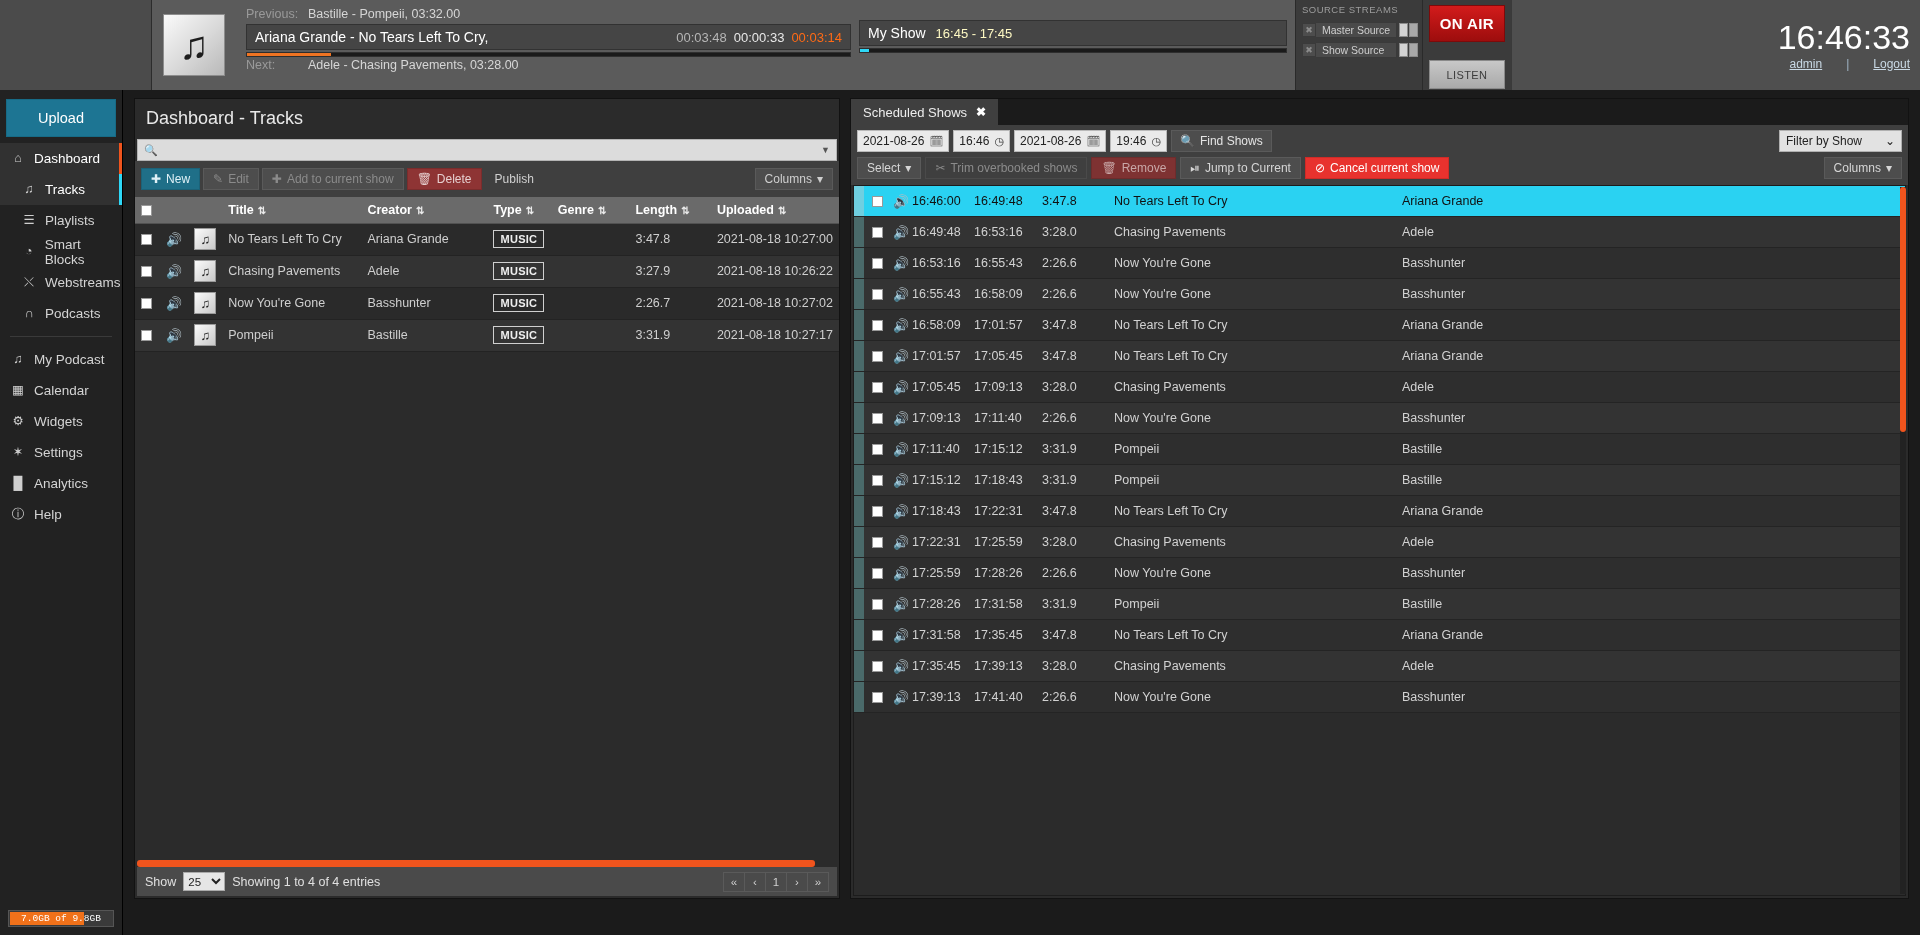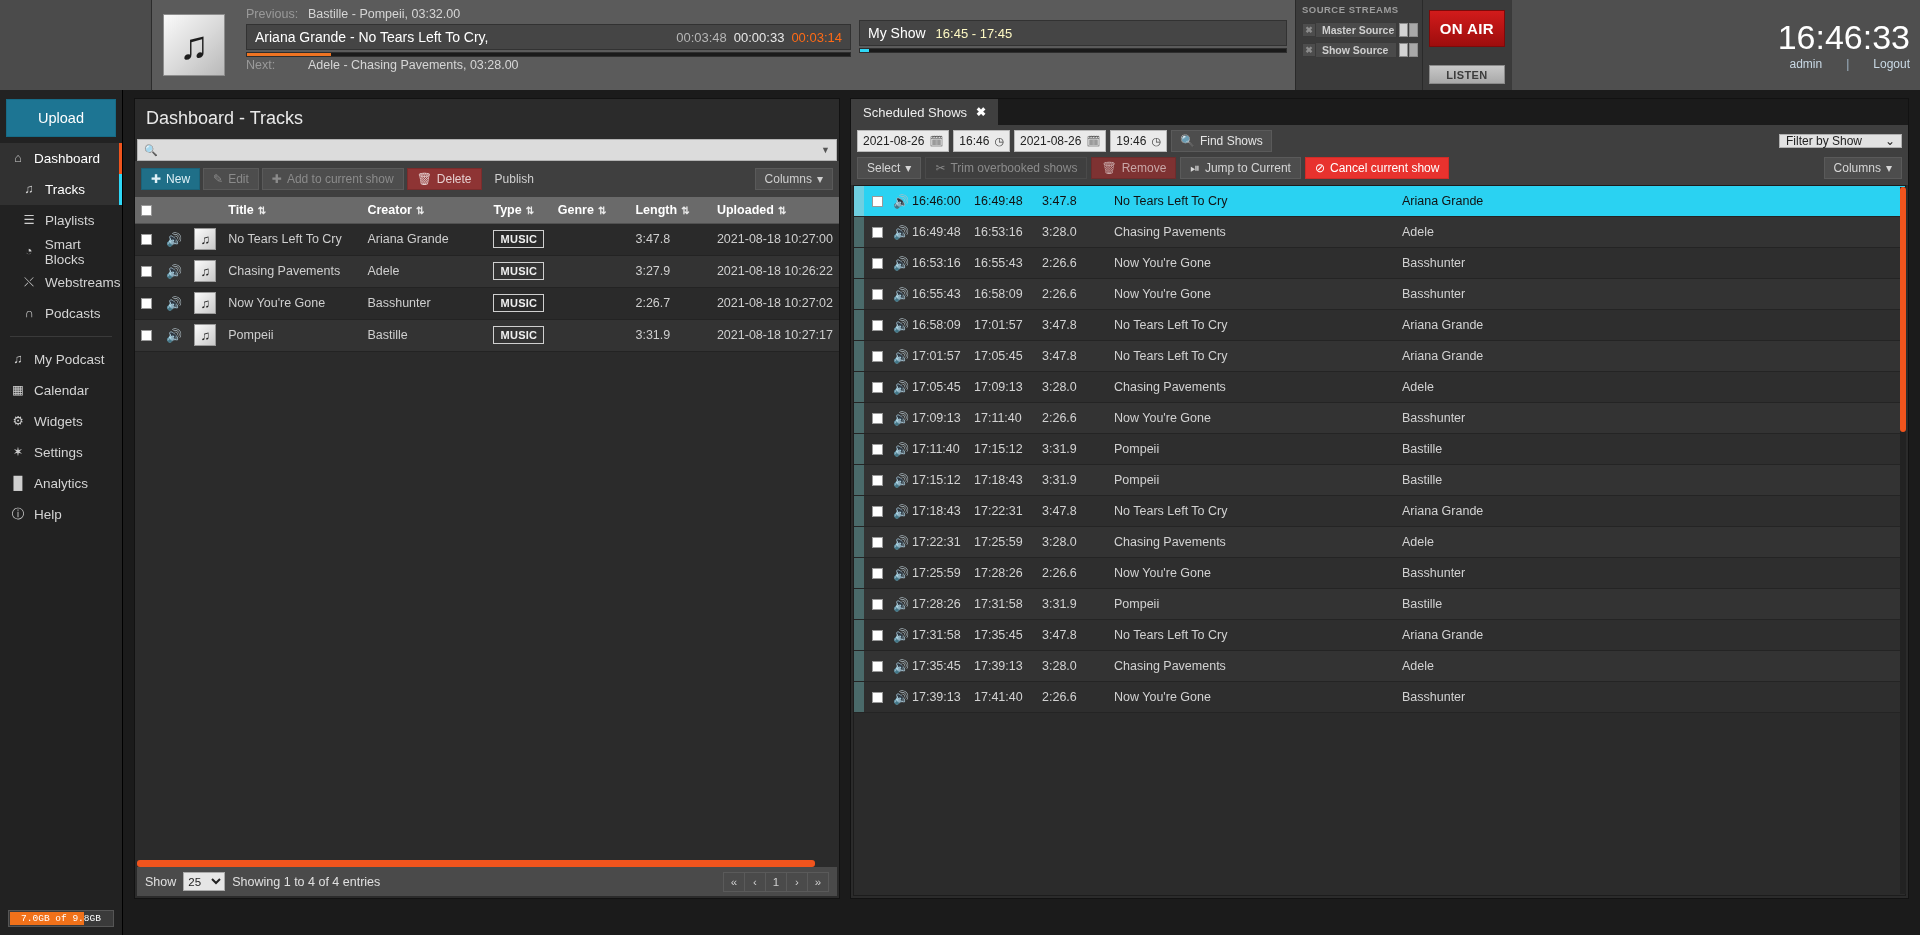--- a/index.html
+++ b/index.html
@@ -56,21 +56,21 @@
     height:26px;background:#454545;border:1px solid #323232;
     display:flex;align-items:center;padding:0 8px;gap:10px;font-size:14px;color:#fff;
   }
   .mp-showbox .times{ color:#fef9c3; font-size:13px; }
   .mp-showbar{ height:5px;background:#1a1a1a;border:1px solid #2e2e2e;margin-top:2px;position:relative;overflow:hidden;}
   .mp-showbar i{position:absolute;left:0;top:0;bottom:0;background:#2ed8f7;}
 
   
   #source-streams{
     width:128px; background:#3b3b3b; border-left:1px solid #2a2a2a; border-right:1px solid #2a2a2a;
-    display:flex;flex-direction:column;font-weight:bold;
+    display:flex;flex-direction:column;
   }
   .ss-head{ font-size:9.5px;letter-spacing:.5px;color:#9d9d9d;padding:4px 6px 5px 6px; }
   .ss-row{ display:flex;align-items:center;padding:2px 4px 2px 6px;gap:0; }
   .ss-x{
     width:14px;height:14px;background:#4d4d4d;border:1px solid #3a3a3a;
     color:#8c8c8c;font-size:9px;display:flex;align-items:center;justify-content:center;
   }
   .ss-name{
     background:#4a4a4a;border:1px solid #3a3a3a;border-left:none;height:16px;
     flex:1;font-size:10.5px;color:#cfcfcf;display:flex;align-items:center;padding-left:6px;
@@ -82,32 +82,32 @@
   #onair-wrap{
     width:88px;background:#3b3b3b;display:flex;flex-direction:column;
     align-items:center;justify-content:center;gap:18px; padding-top:4px;
   }
   .onair-btn{
     width:76px;height:37px;background:linear-gradient(#d21b1b,#9d0d0d);
     border:1px solid #7d0a0a;color:#fff;font-weight:bold;font-size:15px;
     display:flex;align-items:center;justify-content:center;letter-spacing:.4px;
   }
   .listen-btn{
-    width:76px;height:19px;background:linear-gradient(#c8c8c8,#a9a9a9);
-    border:1px solid #8a8a8a;color:#3d3d3d;font-weight:bold;font-size:11px;
+    width:76px;height:29px;background:linear-gradient(#c8c8c8,#a9a9a9);
+    border:1px solid #8a8a8a;color:#3d3d3d;font-weight:normal;font-size:11px;
     display:flex;align-items:center;justify-content:center;letter-spacing:.4px;
   }
   #clock-wrap{
     flex:1 1 auto;background:#4f4f4f;border-left:1px solid #3a3a3a;
     display:flex;flex-direction:column;align-items:flex-end;justify-content:center;
     padding-right:10px;
   }
   #clock{ font-size:34px;color:#fff;line-height:1; letter-spacing:0px;}
   #userline{ display:flex;gap:24px;font-size:12px;margin-top:3px;align-items:center; }
-  #userline a{ color:#c9d9e5;cursor:pointer; }
+  #userline a{ color:#c9d9e5;text-decoration:underline;cursor:pointer; }
   #userline .sep{ color:#9fb4c4; }
 
   
   #sidebar{
     position:absolute;left:0;top:90px;width:123px;bottom:0;
     background:#222222;border-right:1px solid #000;
   }
   #upload-btn{
     margin:9px 6px 6px 6px;height:38px;background:#1d7593;border:1px solid #176b86;
     color:#fff;font-size:14.5px;display:flex;align-items:center;justify-content:center;cursor:pointer;
@@ -216,21 +216,21 @@
   .fld{
     height:22px;background:#eaeaea;border:1px solid #b9b9b9;color:#222;font-size:12px;
     display:flex;align-items:center;gap:5px;padding:0 5px;cursor:pointer;
   }
   .fld .gl{ font-size:11px;color:#3c3c3c; }
   .findbtn{
     height:22px;background:#4d4d4d;border:1px solid #5a5a5a;color:#e4e4e4;font-size:12px;
     display:flex;align-items:center;gap:5px;padding:0 8px;cursor:pointer;
   }
   .sel-show{
-    margin-left:auto;height:14px;background:#e2e2e2;border:1px solid #b0b0b0;color:#222;
+    margin-left:auto;height:22px;background:#e2e2e2;border:1px solid #b0b0b0;color:#222;
     font-size:12px;display:flex;align-items:center;justify-content:space-between;
     padding:0 6px;min-width:123px;cursor:pointer;
   }
   #shows-toolbar{
     background:#3f3f3f;display:flex;align-items:center;gap:4px;padding:0 6px 6px 6px;
   }
   .sbtn{
     height:22px;padding:0 9px;display:flex;align-items:center;gap:5px;
     background:#4d4d4d;border:1px solid #5a5a5a;color:#d6d6d6;font-size:12px;cursor:pointer;
   }

